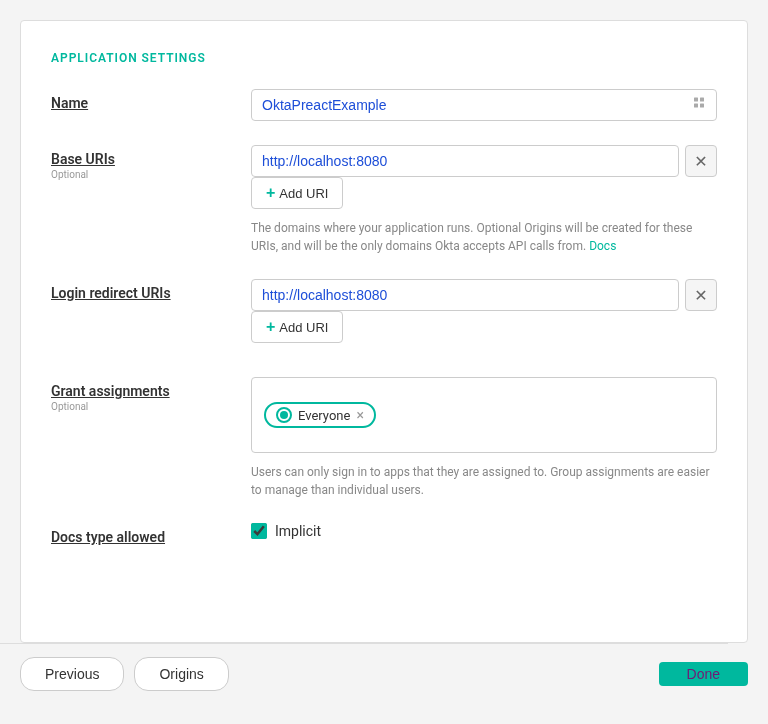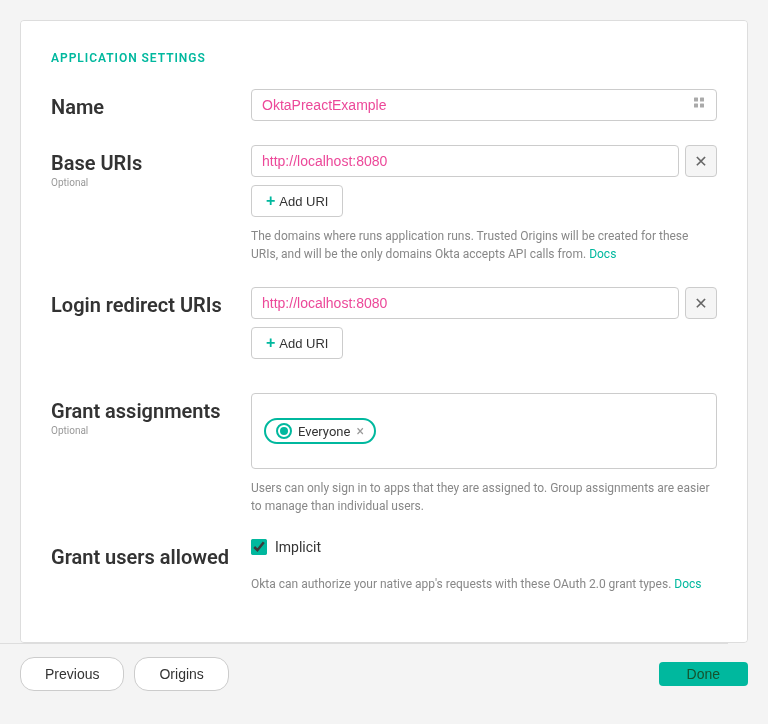--- a/index.html
+++ b/index.html
@@ -43,45 +43,45 @@
       display: flex;
       align-items: flex-start;
       margin-bottom: 24px;
     }
     .form-label-col {
       width: 200px;
       flex-shrink: 0;
       padding-top: 6px;
     }
     .form-label {
-      font-size: 20px;
+      font-size: 14px;
       font-weight: 600;
       color: #333;
+      text-decoration: underline;
     }
     .form-label-sub {
       font-size: 10px;
       color: #999;
       margin-top: 2px;
     }
     .form-control-col {
       flex: 1;
     }
     .input-row {
       display: flex;
       align-items: center;
       gap: 6px;
-      margin-bottom: 8px;
     }
     .text-input {
       flex: 1;
       border: 1px solid #ccc;
       border-radius: 4px;
       padding: 7px 10px;
       font-size: 14px;
-      color: #ec4899;
+      color: #1d4ed8;
       outline: none;
     }
     .icon-input-wrapper {
       position: relative;
       flex: 1;
     }
     .icon-input-wrapper .text-input {
       width: 100%;
       padding-right: 36px;
     }
@@ -216,21 +216,21 @@
       font-size: 14px;
       color: #333;
       cursor: pointer;
     }
     .btn-primary {
       background: #00b89e;
       border: none;
       border-radius: 4px;
       padding: 4px 28px;
       font-size: 14px;
-      color: #14532d;
+      color: #701a75;
       cursor: pointer;
       font-weight: 500;
     }
   </style>
 </head>
 <body>
 
 <div class="outer-wrapper">
   <div class="card">
     <div class="section-title">APPLICATION SETTINGS</div>
@@ -264,21 +264,21 @@
           <input type="text" class="text-input" value="http://localhost:8080" style="">
           <button class="clear-btn">
             <span>✕</span>
           </button>
         </div>
         <button class="add-uri-btn">
           <span class="add-uri-plus">+</span>
           <span>Add URI</span>
         </button>
         <div class="helper-text">
-          <span>The domains where runs application runs. Trusted Origins will be created for these URIs, and will be the only domains Okta accepts API calls from.</span>
+          <span>The domains where your application runs. Optional Origins will be created for these URIs, and will be the only domains Okta accepts API calls from.</span>
           <a href="#">Docs</a>
         </div>
       </div>
     </div>
 
     <div class="form-row">
       <div class="form-label-col">
         <div class="form-label">Login redirect URIs</div>
       </div>
       <div class="form-control-col">
@@ -309,30 +309,26 @@
             <span>Everyone</span>
             <span class="group-tag-remove">×</span>
           </div>
         </div>
         <div class="helper-text">Users can only sign in to apps that they are assigned to. Group assignments are easier to manage than individual users.</div>
       </div>
     </div>
 
     <div class="form-row">
       <div class="form-label-col">
-        <div class="form-label">Grant users allowed</div>
+        <div class="form-label">Docs type allowed</div>
       </div>
       <div class="form-control-col">
         <div class="checkbox-row">
           <input type="checkbox" class="checkbox-input" checked="" style="">
           <label class="checkbox-label">Implicit</label>
-        </div>
-        <div class="helper-text">
-          <span>Okta can authorize your native app's requests with these OAuth 2.0 grant types.</span>
-          <a href="#">Docs</a>
         </div>
       </div>
     </div>
   </div>
 
   <div style="height: 1px; background: #ddd; margin: 0 -20px; width: calc(100% + 0px);"></div>
 
   <div class="footer">
     <div class="footer-left">
       <button class="btn-secondary">Previous</button>

